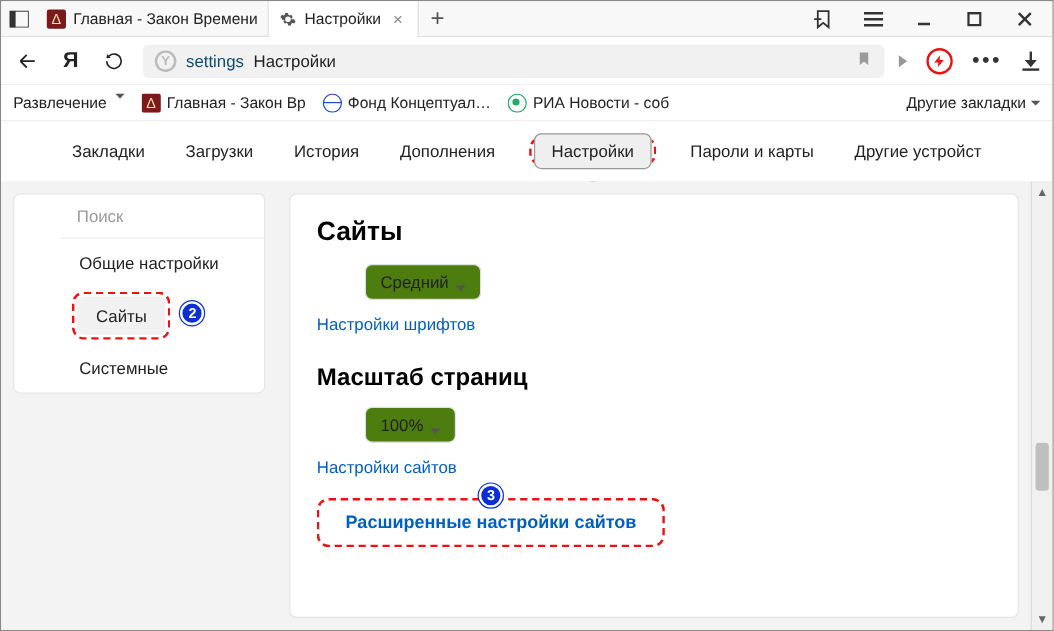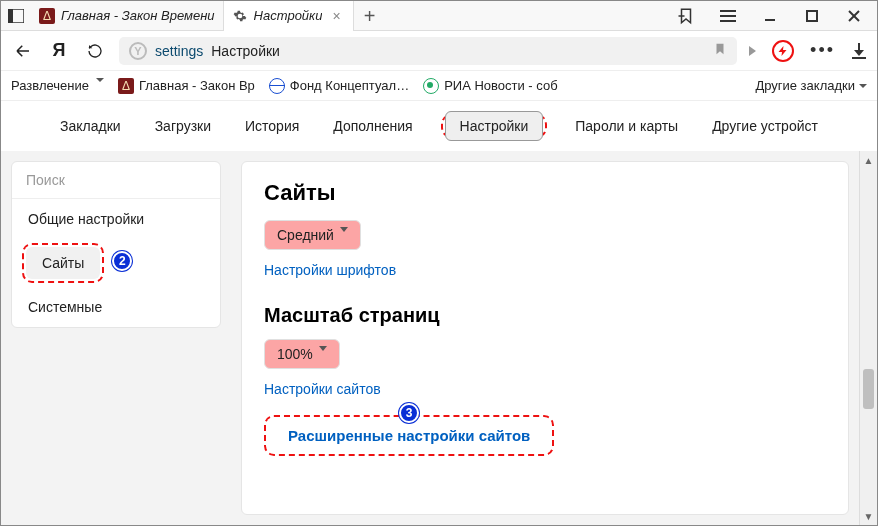--- a/index.html
+++ b/index.html
@@ -7,21 +7,21 @@
   body { border: 1px solid #888; background: #fff; }
 
   
   .titlebar { height: 30px; background: #f8f8f8; display: flex; align-items: center; border-bottom: 1px solid #ddd; }
   .titlebar .panel-icon { width: 30px; display: flex; align-items: center; justify-content: center; }
   .tab { display: flex; align-items: center; height: 30px; padding: 0 8px; border-right: 1px solid #ddd; gap: 6px; max-width: 210px; }
   .tab.active { background: #fff; }
   .fav { width: 16px; height: 16px; display: inline-flex; align-items: center; justify-content: center; font-size: 12px; }
   .fav.red { background: #7a1a1a; color: #f5deb3; border-radius: 2px; }
   .fav.gear { color: #555; }
-  .tab-title { white-space: nowrap; overflow: hidden; text-overflow: ellipsis; font-size: 13px; color: #222; font-style: italic; }
+  .tab-title { white-space: nowrap; overflow: hidden; text-overflow: ellipsis; font-size: 13px; color: #222; }
   .tab-close { color: #888; font-size: 14px; padding: 0 4px; cursor: pointer; }
   .tab-add { padding: 0 10px; color: #555; font-size: 20px; cursor: pointer; line-height: 1; }
   .titlebar-right { margin-left: auto; display: flex; align-items: center; gap: 16px; padding-right: 10px; }
   .win-btn { width: 26px; height: 26px; display: flex; align-items: center; justify-content: center; color: #333; }
 
   
   .addrbar { height: 40px; background: #fff; display: flex; align-items: center; padding: 0 10px; gap: 12px; border-bottom: 1px solid #eee; }
   .nav-btn { width: 24px; height: 24px; display: flex; align-items: center; justify-content: center; color: #333; }
   .url-box { flex: 1; display: flex; align-items: center; background: #f1f1f1; height: 28px; border-radius: 5px; padding: 0 10px; gap: 8px; }
   .url-box .ylogo { width: 18px; height: 18px; border: 2px solid #bbb; border-radius: 50%; display: flex; align-items: center; justify-content: center; font-size: 11px; font-weight: bold; color: #bbb; }
@@ -52,31 +52,31 @@
   .settings-tabs { height: 50px; display: flex; align-items: center; justify-content: center; gap: 22px; background: #fff; font-size: 14px; color: #222; }
   .settings-tab { padding: 4px 6px; }
   .settings-tab.active { border: 1px solid #999; background: #efefef; border-radius: 6px; padding: 6px 14px; }
   .callout-wrap { position: relative; display: inline-block; }
   .dashed { border: 2.5px dashed #e11; border-radius: 10px; padding: 2px; }
   .badge { position: absolute; width: 20px; height: 20px; background: #0a2fd6; border: 2px solid #fff; border-radius: 50%; color: #fff; font-weight: bold; font-size: 12px; display: flex; align-items: center; justify-content: center; box-shadow: 0 0 0 1px #0a2fd6; }
 
   
   .content { display: flex; height: calc(526px - 30px - 40px - 30px - 50px - 2px); background: #f3f3f3; position: relative; }
   .sidebar { width: 230px; padding: 10px; }
-  .sidecard { background: #fff; border: 1px solid #e5e5e5; border-radius: 6px; overflow: hidden; }
+  .sidecard { background: #fff; border: 1px solid #e5e5e5; border-radius: 6px; overflow: hidden; padding-left: 38px; }
   .search-row { padding: 10px 14px; color: #999; border-bottom: 1px solid #eee; }
   .side-item { padding: 12px 16px; color: #222; cursor: pointer; }
   .side-item.active { background: #f1f1f1; }
   .side-block { position: relative; padding: 4px 10px; }
 
   .main { flex: 1; padding: 10px; position: relative; }
   .maincard { background: #fff; border: 1px solid #e5e5e5; border-radius: 6px; padding: 18px 22px; min-height: 100%; }
   .maincard h1 { font-size: 22px; font-weight: bold; margin-bottom: 14px; }
   .maincard h2 { font-size: 20px; font-weight: bold; margin-top: 26px; margin-bottom: 12px; }
-  .select-pill { display:inline-flex; align-items:flex-start; gap:6px; background:#fca5a5; border:1px solid #e0e0e0; border-radius:6px; padding:6px 12px; font-size:14px; color:#222; }
+  .select-pill { display:inline-flex; align-items:flex-end; gap:6px; background:#4d7c0f; border:1px solid #e0e0e0; border-radius:6px; padding:6px 12px; font-size:14px; color:#222;margin-left:40px; }
   .sel-arrow { width:0;height:0;border-left:4px solid transparent;border-right:4px solid transparent;border-top:5px solid #555; }
   .link { color:#0060c0; font-size:14px; margin-top:12px; display:block; cursor:pointer; }
   .adv-wrap { position:relative; display:inline-block; margin-top:18px; }
   .adv-wrap .dashed { padding: 10px 22px; }
   .adv-wrap .link { margin:0; font-weight:600; font-size:15px; }
 
   .scroll-column { width: 18px; background: #f0f0f0; border-left: 1px solid #ddd; display:flex; flex-direction:column; }
   .scroll-arrow { height:18px; display:flex; align-items:center; justify-content:center; color:#666; font-size:10px; }
   .scroll-track { flex:1; position:relative; }
   .scroll-thumb { position:absolute; left:3px; right:3px; top:200px; height:40px; background:#bfbfbf; border-radius:3px; }

